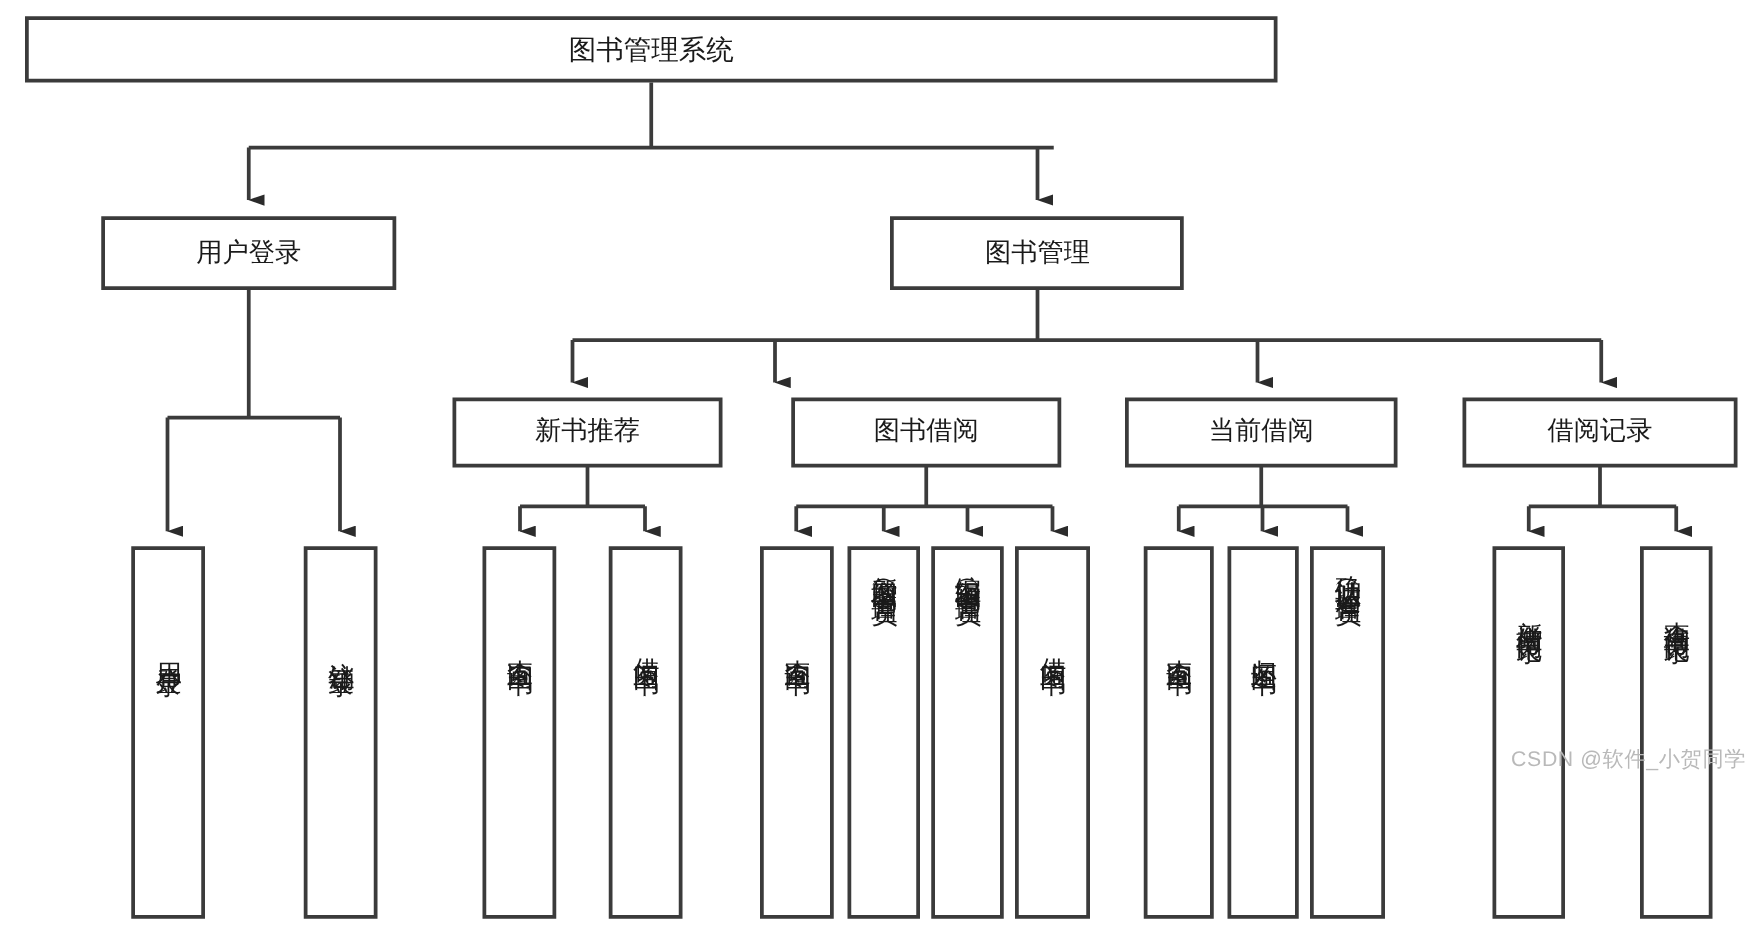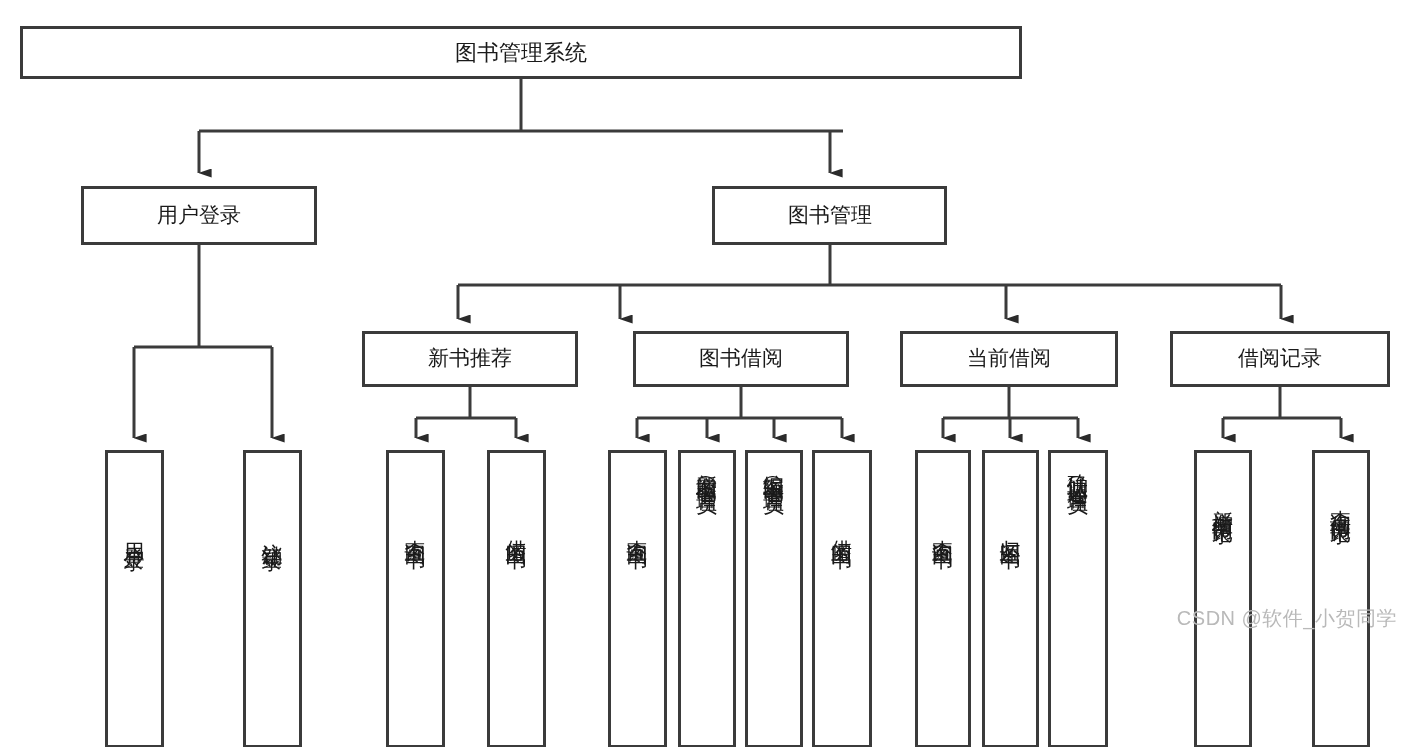--- a/index.html
+++ b/index.html
@@ -11,21 +11,20 @@
     width: 1405px;
     height: 747px;
     font-family: "Liberation Sans", sans-serif;
     overflow: hidden;
   }
   #diagram-root {
     position: relative;
     width: 1405px;
     height: 623px;
     background: #ffffff;
-    margin-top: 13px;
   }
   svg#flow {
     position: absolute;
     left: 0;
     top: 0;
     width: 1405px;
     height: 747px;
   }
   .node-box {
     fill: #ffffff;
@@ -72,21 +71,21 @@
     line-height: 1;
     color: #1a1a1a;
     letter-spacing: 3px;
     white-space: nowrap;
   }
   .watermark {
     position: absolute;
     right: 8px;
     bottom: 4px;
     font-family: "Liberation Sans", sans-serif;
-    font-size: 20px;
+    font-size: 17px;
     color: #b9b9b9;
     letter-spacing: 0.5px;
     user-select: none;
   }
 </style>
 </head>
 <body>
 
 <div id="diagram-root">
 

